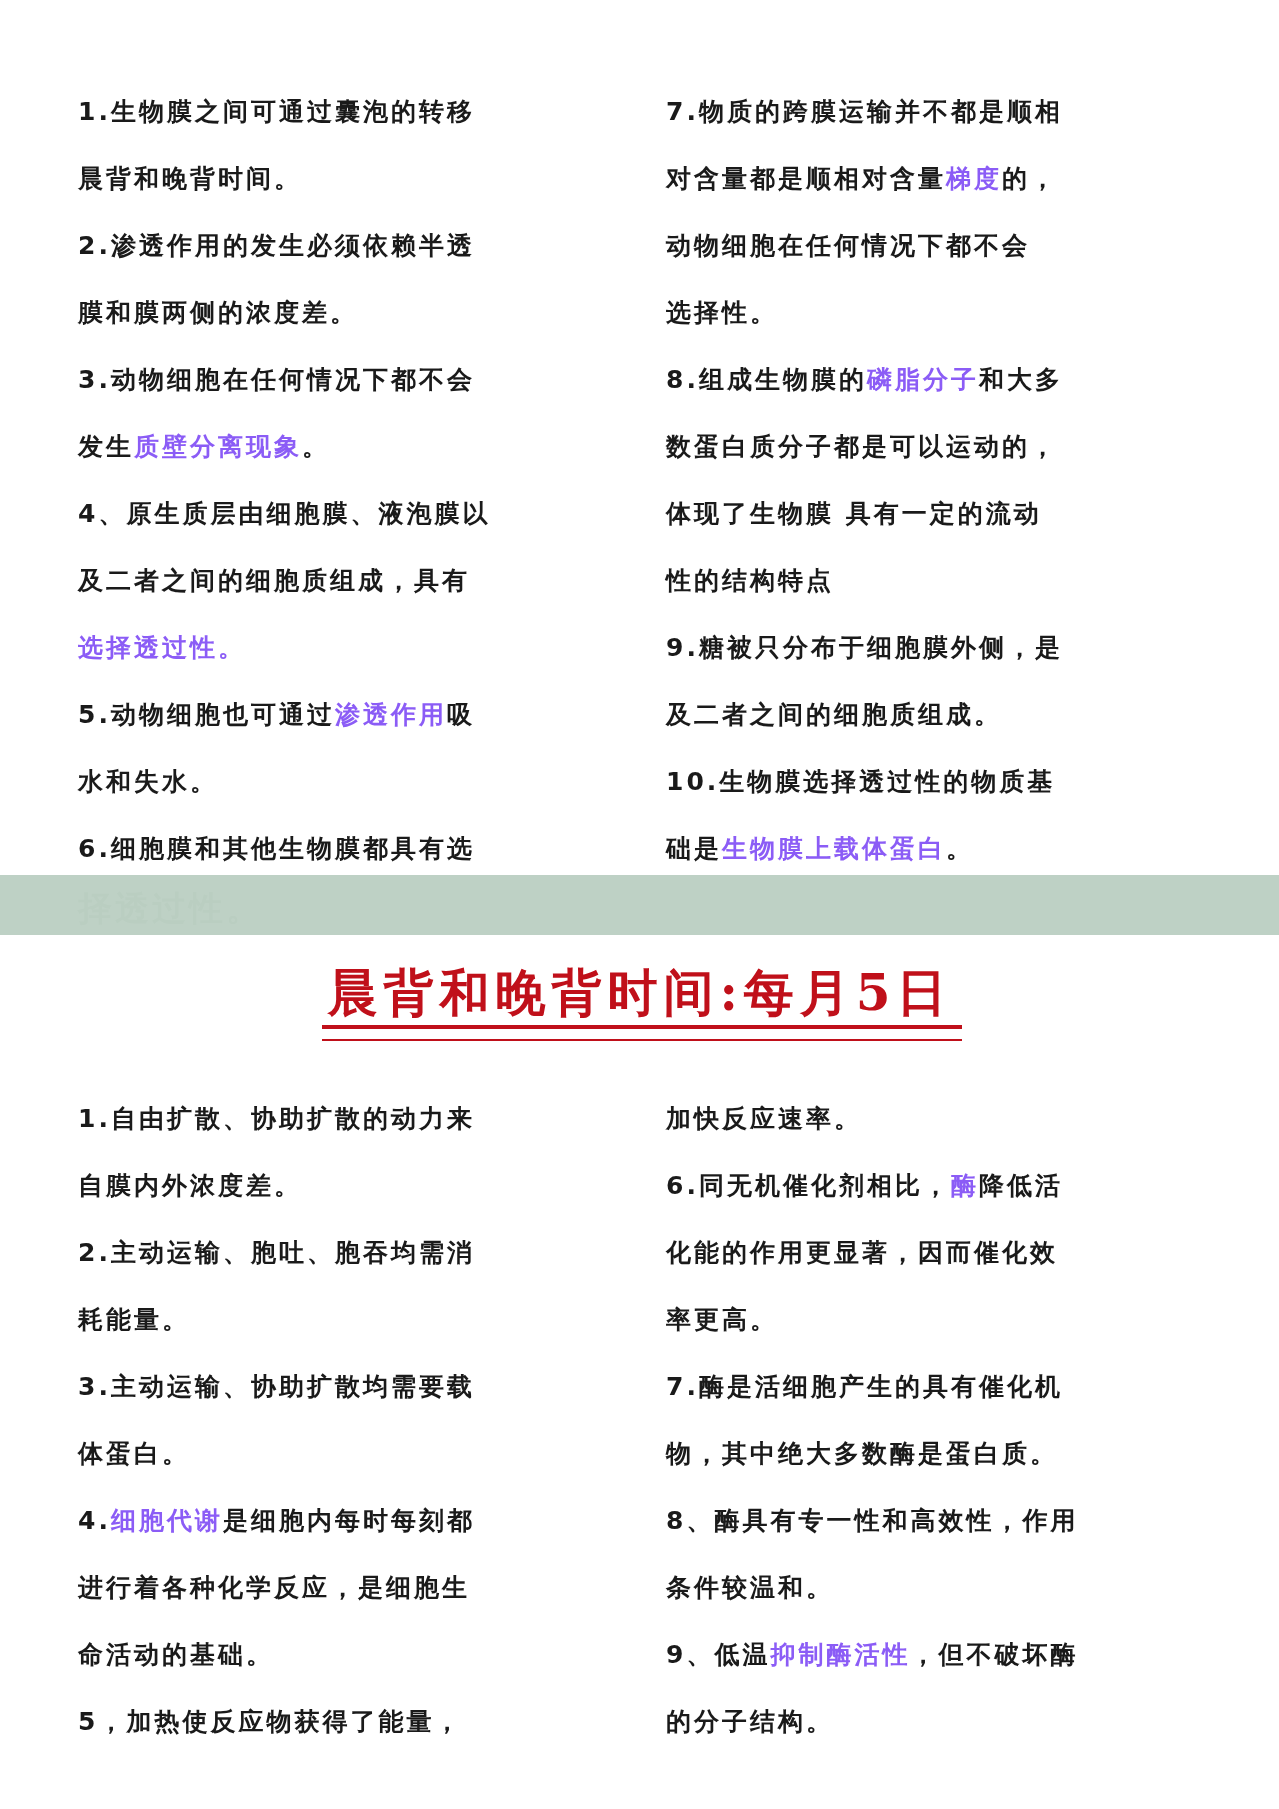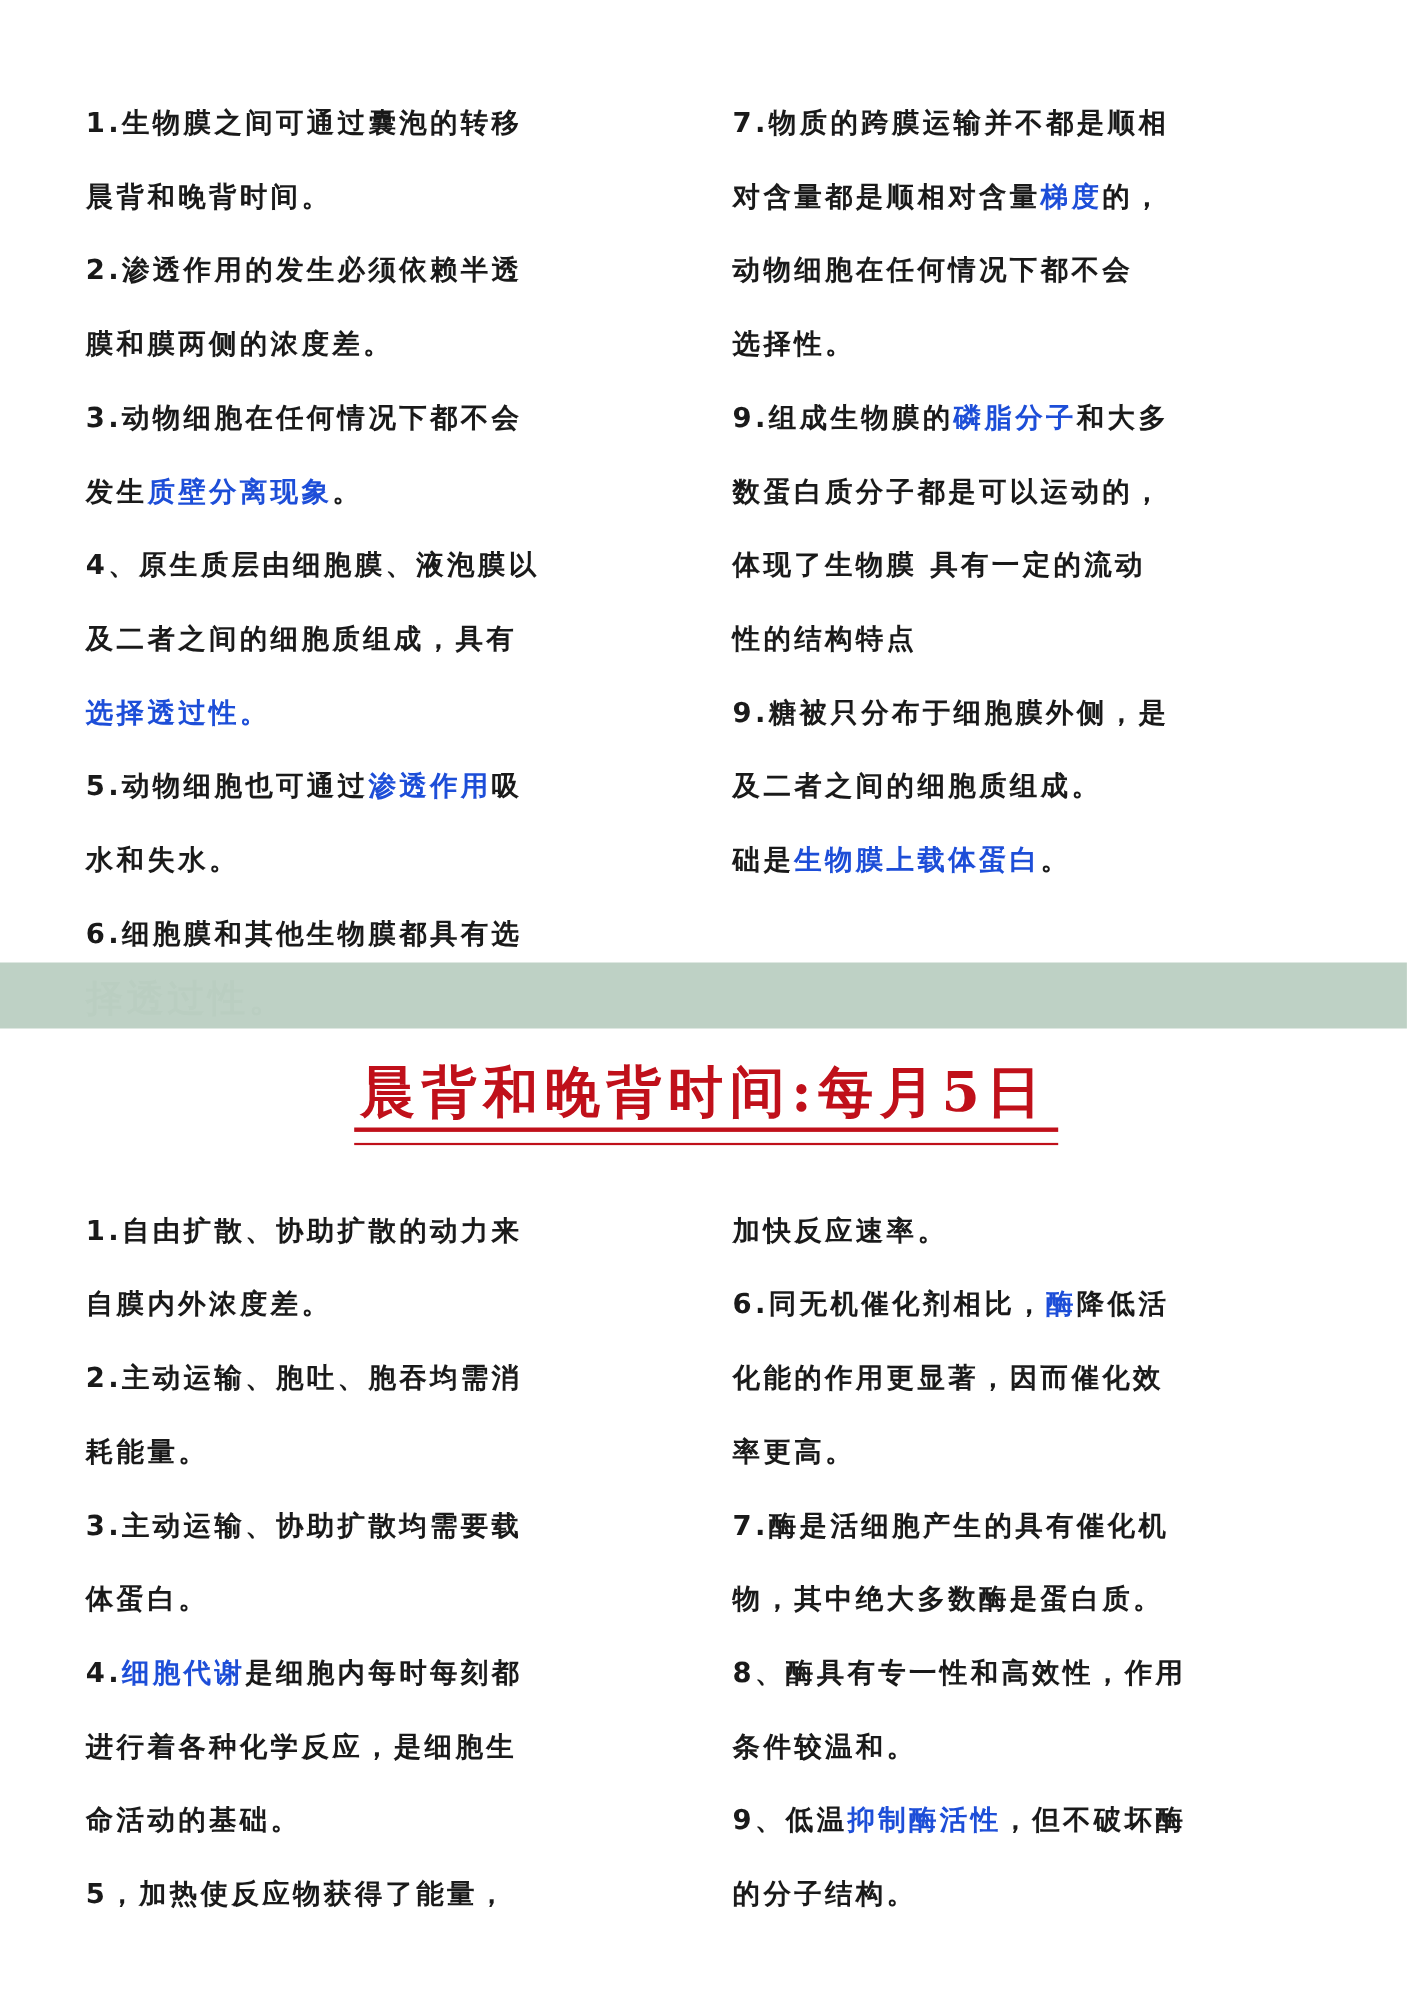--- a/index.html
+++ b/index.html
@@ -6,21 +6,21 @@
     body { width: 1279px; height: 1809px; position: relative; overflow: hidden;
            font-family: "DejaVu Sans", "Liberation Sans", sans-serif; color: #1a1a1a; }
     .section { position: absolute; left: 0; width: 1279px; }
     .top { top: 0; height: 875px; }
     .bottom { top: 930px; height: 879px; }
     .col { position: absolute; width: 540px; }
     .col.left { left: 78px; }
     .col.right { left: 666px; }
     .line { font-size: 25px; line-height: 67px; height: 67px; white-space: nowrap;
             letter-spacing: 3px; font-weight: bold; }
-    .hl { color: #1d4ed8; }
+    .hl { color: #8b5cf6; }
     .top .col { top: 78px; }
     .bottom .col { top: 155px; }
     .banner { position: absolute; left: 0; top: 875px; width: 1279px; height: 60px;
               background: #bccfc3; opacity: 0.97; }
     .faded-line { position: absolute; left: 78px; top: 878px; font-size: 34px; line-height: 60px;
                   color: #7f9485; letter-spacing: 3px; font-weight: bold; }
     .sheet-title { position: absolute; top: 960px; left: 320px; width: 640px; text-align: center;
                    font-size: 50px; font-weight: bold; color: #c0101a; letter-spacing: 6px;
                    font-family: "DejaVu Serif", "Liberation Serif", serif; }
     .title-rule { position: absolute; top: 1025px; left: 322px; width: 640px; height: 10px;
@@ -42,26 +42,27 @@
       <div class="line"><span class="hl">选择透过性。</span></div>
       <div class="line"><span>5.动物细胞也可通过</span><span class="hl">渗透作用</span><span>吸</span></div>
       <div class="line"><span>水和失水。</span></div>
       <div class="line"><span>6.细胞膜和其他生物膜都具有选</span></div>
     </div>
   <div class="col right">
       <div class="line"><span>7.物质的跨膜运输并不都是顺相</span></div>
       <div class="line"><span>对含量都是顺相对含量</span><span class="hl">梯度</span><span>的，</span></div>
       <div class="line"><span>动物细胞在任何情况下都不会</span></div>
       <div class="line"><span>选择性。</span></div>
-      <div class="line"><span>9.组成生物膜的</span><span class="hl">磷脂分子</span><span>和大多</span></div>
+      <div class="line"><span>8.组成生物膜的</span><span class="hl">磷脂分子</span><span>和大多</span></div>
       <div class="line"><span>数蛋白质分子都是可以运动的，</span></div>
       <div class="line"><span>体现了生物膜 具有一定的流动</span></div>
       <div class="line"><span>性的结构特点</span></div>
       <div class="line"><span>9.糖被只分布于细胞膜外侧，是</span></div>
       <div class="line"><span>及二者之间的细胞质组成。</span></div>
+      <div class="line"><span>10.生物膜选择透过性的物质基</span></div>
       <div class="line"><span>础是</span><span class="hl">生物膜上载体蛋白</span><span>。</span></div>
     </div>
 </div>
 
 <div class="faded-line">择透过性。</div>
 
 <div class="banner"></div>
 
 <div class="sheet-title">晨背和晚背时间:每月5日</div>
 <div class="title-rule"></div>

